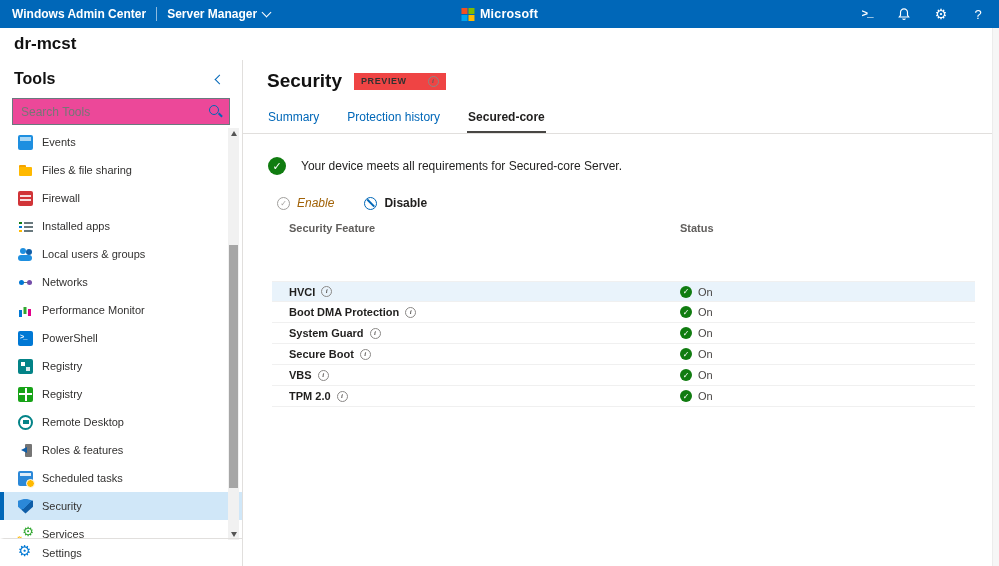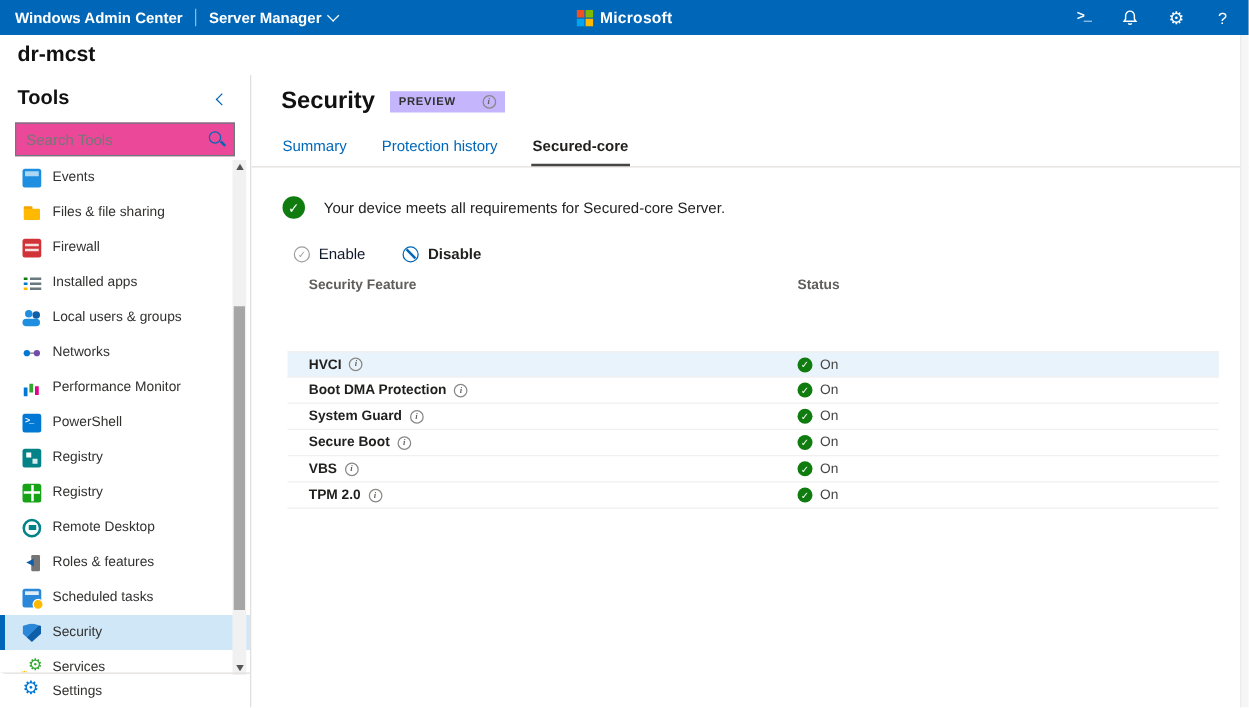--- a/index.html
+++ b/index.html
@@ -33,21 +33,21 @@
 
   
   .server-header { position:absolute; top:28px; left:0; right:0; height:32px; background:#fff;
     display:flex; align-items:center; padding:0 14px; }
   .server-name { font-size:17px; font-weight:bold; color:#111; }
 
   
   .body-wrap { position:absolute; top:60px; left:0; right:0; bottom:0; display:flex; }
 
   
-  .sidebar { position:relative; width:201px; height:100%; border-right:1px solid #e1dfdd; background:#fff; }
+  .sidebar { position:relative; width:243px; height:100%; border-right:1px solid #e1dfdd; background:#fff; }
   .tools-head { display:flex; align-items:center; justify-content:space-between; padding:10px 14px 8px 14px; }
   .tools-title { font-size:16px; font-weight:bold; color:#111; }
   .collapse-btn { width:18px; height:18px; display:flex; align-items:center; justify-content:center; cursor:pointer; }
   .chev-left { width:7px; height:7px; border-left:1.5px solid #0067b8; border-bottom:1.5px solid #0067b8; transform:rotate(45deg); }
   .search-wrap { position:relative; margin:2px 12px 6px 12px; }
   .search-input { width:100%; height:27px; border:1px solid #69797e; background:#ec4899; font-size:12px;
     color:#323130; padding:0 28px 0 8px; outline:none; font-family:inherit; }
   .search-input::placeholder { color:#767676; }
   .mag { position:absolute; right:7px; top:6px; width:15px; height:15px; cursor:pointer; }
   .mag::before { content:""; position:absolute; left:1px; top:1px; width:8px; height:8px;
@@ -115,21 +115,21 @@
     clip-path:polygon(50% 0,100% 15%,100% 55%,50% 100%,0 55%,0 15%); }
   [data-name="services-icon"]::after { content:"\2699"; position:absolute; right:-1px; top:-2px; color:#31a730; font-size:13px; line-height:1; }
   [data-name="services-icon"]::before { content:"\2699"; position:absolute; left:-2px; bottom:-2px; color:#ffb900; font-size:8px; line-height:1; }
   [data-name="settings-gear-icon"]::after { content:"\2699"; position:absolute; left:0; top:-2px; color:#0078d4; font-size:15px; line-height:1; }
 
   
   .main { position:relative; flex:1; height:100%; overflow:hidden; }
   .main-inner { padding:8px 14px 0 24px; }
   .title-row { display:flex; align-items:center; gap:12px; margin-top:2px; }
   .page-title { font-size:19px; font-weight:bold; color:#111; }
-  .preview-badge { background:#c4b5fd; color:#323130; font-size:9px; letter-spacing:.6px;
+  .preview-badge { background:#ef4444; color:#323130; font-size:9px; letter-spacing:.6px;
     padding:3px 7px; display:inline-flex; align-items:flex-start; gap:21px; font-weight:bold; }
   .info-dot { position:relative; width:11px; height:11px; border:1px solid #8a8886; border-radius:50%;
     display:inline-flex; align-items:center; justify-content:center; color:#605e5c;
     font:italic bold 7px/1 "Liberation Serif","DejaVu Serif",serif; flex:none; cursor:pointer; }
   .info-dot::after { content:"i"; }
 
   .tabs { display:flex; gap:26px; margin-top:14px; padding:0 0 0 0; border-bottom:1px solid #e1dfdd;
     margin-left:-24px; padding-left:24px; margin-right:-14px; padding-right:14px; }
   .tab { font-size:12px; color:#0067b8; text-decoration:none; padding:4px 1px 7px 1px; cursor:pointer;
     border-bottom:2px solid transparent; }
@@ -138,21 +138,21 @@
   .status-row { display:flex; align-items:center; gap:15px; margin-top:23px; padding-left:1px; }
   .check-big { width:18px; height:18px; border-radius:50%; background:#107c10; color:#fff;
     display:flex; align-items:center; justify-content:center; font-size:11px; font-weight:bold; flex:none; }
   .check-big::after { content:"\2713"; }
   .status-text { font-size:12px; color:#201f1e; }
 
   .cmd-bar { display:flex; align-items:center; gap:30px; margin-top:21px; padding-left:10px; }
   .cmd { display:flex; align-items:center; gap:7px; cursor:pointer; }
   .cmd.disabled { cursor:default; }
   .cmd-label { font-size:12px; }
-  .cmd.disabled .cmd-label { color:#0f172a; }
+  .cmd.disabled .cmd-label { color:#a16207;font-style:italic; }
   .cmd .cmd-label.strong { color:#201f1e; font-weight:bold; }
   .enable-ic { position:relative; width:13px; height:13px; border:1.3px solid #a19f9d; border-radius:50%;
     display:flex; align-items:center; justify-content:center; color:#a19f9d; font-size:8px; }
   .enable-ic::after { content:"\2713"; }
   .disable-ic { position:relative; width:13px; height:13px; border:1.6px solid #0067b8; border-radius:50%; }
   .disable-ic::after { content:""; position:absolute; left:0.2px; top:4.3px; width:9.5px; height:1.6px;
     background:#0067b8; transform:rotate(45deg); }
 
   
   .table { margin:8px 10px 0 5px; }

